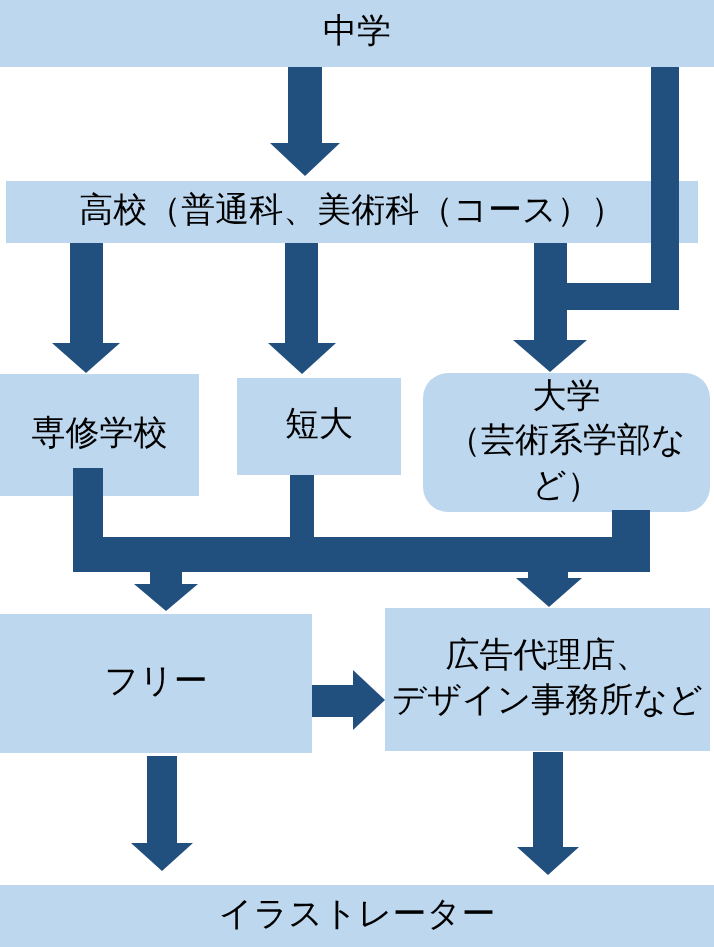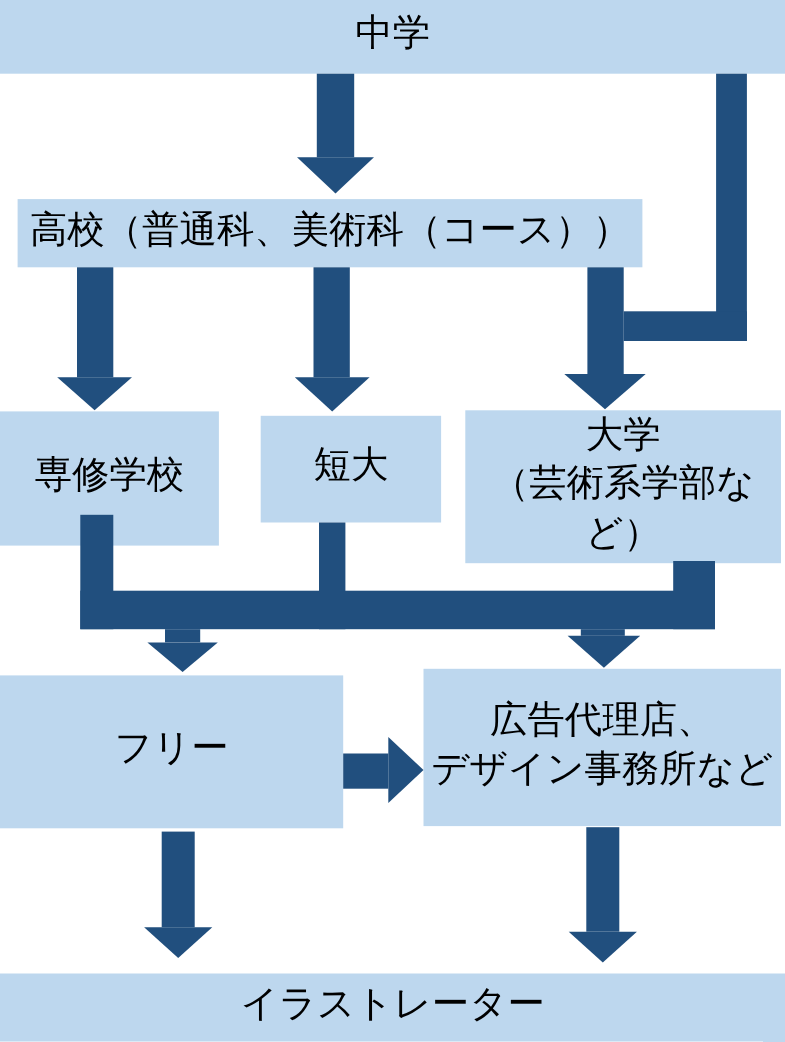--- a/index.html
+++ b/index.html
@@ -42,27 +42,27 @@
     border-left-color:var(--arrow,#214F7E);
   }
 </style>
 </head>
 <body>
 
 <div class="stage">
 
   <div class="node" style="left:0;top:0;width:714px;height:67px;">中学</div>
 
-  <div class="node" style="left:16px;top:181px;width:568px;height:62px;">高校（普通科、美術科（コース））</div>
+  <div class="node" style="left:6px;top:181px;width:692px;height:62px;">高校（普通科、美術科（コース））</div>
 
   <div class="node" style="left:0;top:374px;width:199px;height:122px;">専修学校</div>
 
   <div class="node" style="left:237px;top:378px;width:164px;height:97px;text-align:right;">短大</div>
 
-  <div class="node" style="left:423px;top:373px;width:287px;height:139px;">大学
+  <div class="node" style="left:423px;top:373px;width:287px;height:139px;border-radius:25px;">大学
 （芸術系学部な
 ど）</div>
 
   <div class="node" style="left:0;top:614px;width:312px;height:139px;">フリー</div>
 
   <div class="node" style="left:385px;top:608px;width:325px;height:143px;">広告代理店、
 デザイン事務所など</div>
 
   <div class="node" style="left:0;top:873px;width:714px;height:62px;margin-top:12px;">イラストレーター</div>
 

